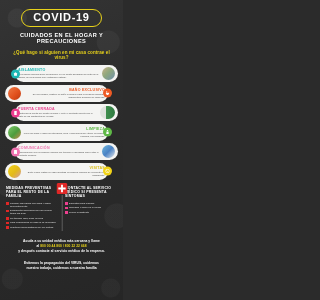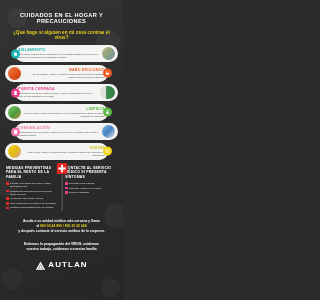--- a/index.html
+++ b/index.html
@@ -174,20 +174,21 @@
     letter-spacing:1.1px;
     line-height:1;
   }
 </style>
 </head>
 <body>
 
 <div id="page">
 
   <div class="hdr">
+    <div class="badge">COVID-19</div>
     <div class="sub">CUIDADOS EN EL HOGAR Y PRECAUCIONES</div>
     <div class="quest">¿Qué hago si alguien en mi casa contrae el virus?</div>
   </div>
 
   <div class="cards">
 
     <div class="card right">
       <div class="bullet l" style="background:#1fb8b5;">
         <svg viewBox="0 0 24 24" fill="#ffffff">
             <path d="M12 3L2 11h3v9h14v-9h3L12 3z"></path>
@@ -324,23 +325,14 @@
     <br>
     <span>y después contacte al servicio médico de la empresa.</span>
   </div>
 
   <div class="slogan">
     <span>Evitemos la propagación del VIRUS, cuidemos</span>
     <br>
     <span>nuestro trabajo, cuidemos a nuestra familia</span>
   </div>
 
-  <div class="logo">
-    <span>
-      <svg viewBox="0 0 24 24" fill="#ffffff">
-          <path d="M12 3L2 21h20L12 3zm0 6.5L17.2 19H6.8L12 9.5z"></path>
-          <path d="M12 11l4 8H8l4-8z"></path>
-        </svg>
-    </span>
-    <span class="logoword">AUTLAN</span>
-  </div>
 
 </div>
 
 </body></html>

